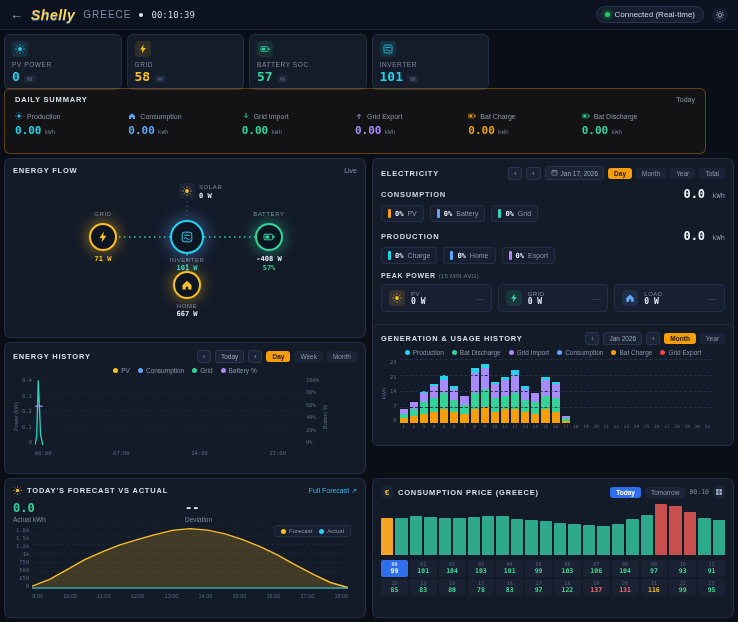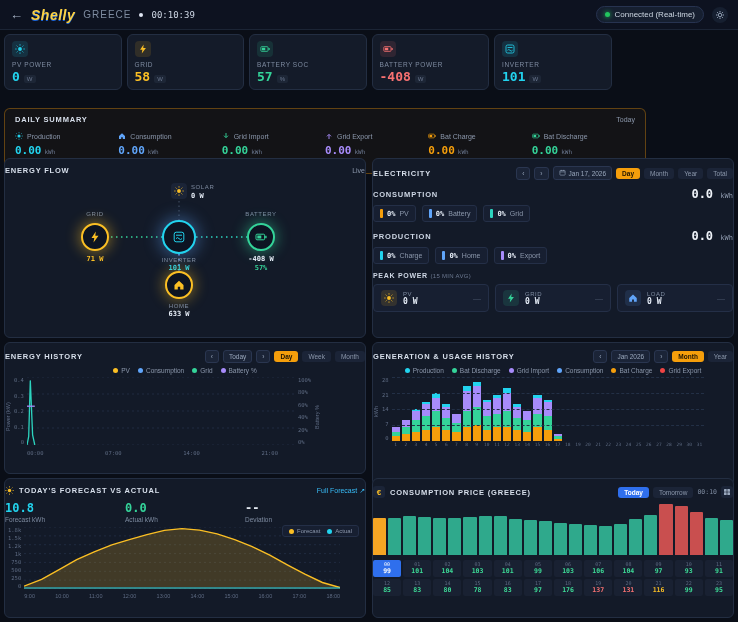--- a/index.html
+++ b/index.html
@@ -25,32 +25,32 @@
   #stat-cards { position:absolute; left:4px; top:34px; width:730px; height:50px; display:grid; grid-template-columns:repeat(6,1fr); gap:5px; }
   .card { background:#141b29; border:1px solid #232e42; border-radius:6px; padding:5px 7px; position:relative; }
   .itile { display:inline-flex; width:16px; height:16px; border-radius:4px; align-items:center; justify-content:center; }
   .itile svg { width:10px; height:10px; }
   .clab { font-size:6.5px; letter-spacing:.6px; color:#7e8ba0; margin-top:3px; }
   .vrow { display:flex; align-items:baseline; gap:4px; margin-top:1px; }
   .cval { font-size:13px; font-weight:bold; }
   .cunit { font-size:6px; color:#6b7890; background:#1d2636; padding:1px 3px; border-radius:2px; }
 
   
-  #daily-summary { position:absolute; left:4px; top:88px; width:642px; height:66px; background:rgba(245,158,11,0.04); border:1px solid rgba(245,158,11,0.35); border-radius:6px; padding:6px 10px;margin-top:20px; }
+  #daily-summary { position:absolute; left:4px; top:88px; width:702px; height:66px; background:rgba(245,158,11,0.04); border:1px solid rgba(245,158,11,0.35); border-radius:6px; padding:6px 10px; }
   .ds-head { display:flex; justify-content:space-between; align-items:center; }
   .ptitle { font-size:7.5px; font-weight:bold; letter-spacing:.8px; color:#d7dfeb; }
   .ds-period { font-size:7px; color:#8b97ab; }
   #summary-items { display:grid; grid-template-columns:repeat(6,1fr); margin-top:8px; }
   .ds-item .ds-top { display:flex; align-items:center; gap:4px; font-size:7px; color:#8b97ab; }
   .ds-top svg { width:8px; height:8px; }
   .ds-val { font-size:11px; font-weight:bold; margin-top:3px; font-family:"DejaVu Sans Mono",monospace; }
   .ds-unit { font-size:6px; color:#6b7890; margin-left:3px; font-weight:normal; }
 
   
-  .panel { position:absolute; background:#131a28; border:1px solid #232e42; border-radius:6px; padding:7px 0; }
+  .panel { position:absolute; background:#131a28; border:1px solid #232e42; border-radius:6px; padding:7px 8px; }
   .phead { display:flex; justify-content:space-between; align-items:center; }
   .pright { display:flex; align-items:center; gap:4px; }
   .chip { background:#1b2437; border:1px solid #2a3650; border-radius:3px; color:#9aa8bd; font-size:6.5px; padding:2px 5px; display:flex; align-items:center; gap:3px; }
   .chip svg { width:7px; height:7px; }
   .pill { background:#1b2437; border-radius:3px; color:#8b97ab; font-size:6.5px; padding:2px 6px; }
   .pill.on { background:#f59e0b; color:#201503; font-weight:bold; }
   .pill.on-blue { background:#2f6fed; color:#fff; font-weight:bold; }
 
   
   #energy-flow { left:4px; top:158px; width:362px; height:180px; }
@@ -90,21 +90,21 @@
   .dleg .dot { width:5px; height:5px; border-radius:50%; }
   .chart-flex { display:flex; margin-top:3px; }
   .rot { writing-mode:vertical-rl; transform:rotate(180deg); font-size:5.5px; color:#5d6a82; text-align:center; }
   .ticks { display:flex; flex-direction:column; justify-content:space-between; font-size:5.5px; color:#5d6a82; text-align:right; padding:0 3px; font-family:"DejaVu Sans Mono",monospace; }
   .ticks.left { text-align:right; }
   .ticks.right { text-align:left; }
   .xticks { position:relative; height:8px; font-size:5.5px; color:#5d6a82; font-family:"DejaVu Sans Mono",monospace; }
   .xticks span { position:absolute; top:1px; }
 
   
-  #generation { left:372px; top:342px; width:362px; height:144px; }
+  #generation { left:372px; top:324px; width:362px; height:122px; }
   #gen-plot { position:relative; width:312px; height:64px; }
   .gridline { position:absolute; left:0; width:100%; border-top:1px dashed #233046; }
   #gen-bars { position:absolute; left:0; top:0; width:100%; height:64px; display:flex; align-items:flex-end; gap:2px; }
   .gcol { flex:1; display:flex; flex-direction:column-reverse; }
   .gseg { width:100%; }
   #gen-x { display:flex; gap:2px; width:312px; margin-top:1px; }
   #gen-x span { flex:1; font-size:4.5px; color:#5d6a82; text-align:center; font-family:"DejaVu Sans Mono",monospace; }
 
   
   #forecast { left:4px; top:478px; width:362px; height:140px; }
@@ -208,30 +208,20 @@
       <div class="card"><span class="itile" style="color: rgb(52, 211, 153); background: rgba(52, 211, 153, 0.12);">
           <svg viewBox="0 0 12 12">
             <rect x="1" y="3.2" width="8.6" height="5.6" rx="1" fill="none" stroke="currentColor"></rect>
             <rect x="10.2" y="4.8" width="1.4" height="2.4" fill="currentColor"></rect>
             <rect x="2.3" y="4.5" width="4" height="3" fill="currentColor"></rect>
           </svg>
         </span><div class="clab">BATTERY SOC</div><div class="vrow">
           <span class="cval mono" style="color: rgb(52, 211, 153);">57</span>
           <span class="cunit">%</span>
         </div></div>
-      <div class="card"><span class="itile" style="color: rgb(248, 113, 113); background: rgba(248, 113, 113, 0.12);">
-          <svg viewBox="0 0 12 12">
-            <rect x="1" y="3.2" width="8.6" height="5.6" rx="1" fill="none" stroke="currentColor"></rect>
-            <rect x="10.2" y="4.8" width="1.4" height="2.4" fill="currentColor"></rect>
-            <rect x="2.3" y="4.5" width="4" height="3" fill="currentColor"></rect>
-          </svg>
-        </span><div class="clab">BATTERY POWER</div><div class="vrow">
-          <span class="cval mono" style="color: rgb(248, 113, 113);">-408</span>
-          <span class="cunit">W</span>
-        </div></div>
       <div class="card"><span class="itile" style="color: rgb(34, 211, 238); background: rgba(34, 211, 238, 0.12);">
           <svg viewBox="0 0 12 12">
             <rect x="1.2" y="1.2" width="9.6" height="9.6" rx="2" fill="none" stroke="currentColor"></rect>
             <line x1="3" y1="4.2" x2="9" y2="4.2" stroke="currentColor"></line>
             <path d="M3 7.6 Q4.5 5.6 6 7.6 T9 7.6" fill="none" stroke="currentColor"></path>
           </svg>
         </span><div class="clab">INVERTER</div><div class="vrow">
           <span class="cval mono" style="color: rgb(34, 211, 238);">101</span>
           <span class="cunit">W</span>
         </div></div>
@@ -372,21 +362,21 @@
         </div>
       <span class="fval" style="left:228px;top:76px;width:56px;color:#e6edf7;">-408 W</span>
       <span class="fval" style="left:228px;top:85px;width:56px;color:#34d399;">57%</span>
 
       <div class="fnode" style="left:160px;top:92px;width:28px;height:28px;border:2px solid #fbbf24;box-shadow:0 0 14px 2px rgba(251,191,36,.4);color:#fbbf24;">
           <svg viewBox="0 0 12 12">
             <path d="M1.5 6 L6 1.8 L10.5 6 V10.5 H7.2 V7.8 H4.8 V10.5 H1.5 Z" fill="currentColor"></path>
           </svg>
         </div>
       <span class="flab" style="left:146px;top:124px;width:56px;">HOME</span>
-      <span class="fval" style="left:146px;top:131px;width:56px;color:#e6edf7;">633 W</span>
+      <span class="fval" style="left:146px;top:131px;width:56px;color:#e6edf7;">667 W</span>
     </div>
   </section>
 
   <section id="utilization" class="panel">
     <div class="phead">
       <span class="ptitle">ELECTRICITY</span>
       <span class="pright">
         <span class="chip">‹</span>
         <span class="chip">›</span>
         <span class="chip">
@@ -785,24 +775,20 @@
                 <line x1="2" y1="10" x2="3.1" y2="8.9"></line>
               </g>
             </svg>
           </span>
         <span class="ptitle">TODAY'S FORECAST VS ACTUAL</span>
       </span>
       <span class="fc-link">Full Forecast ↗</span>
     </div>
     <div id="fc-stats">
         <div class="fstat">
-          <div class="fv" style="color: rgb(34, 211, 238);">10.8</div>
-          <div class="fl">Forecast kWh</div>
-        </div>
-        <div class="fstat">
           <div class="fv" style="color: rgb(52, 211, 153);">0.0</div>
           <div class="fl">Actual kWh</div>
         </div>
         <div class="fstat">
           <div class="fv" style="color: rgb(226, 232, 240);">--</div>
           <div class="fl">Deviation</div>
         </div>
       </div>
     <div id="fc-wrap">
       <div id="fc-legend">
@@ -975,21 +961,21 @@
             <div class="hcell">
               <div class="hh">16</div>
               <div class="hp" style="color: rgb(61, 220, 151);">83</div>
             </div>
             <div class="hcell">
               <div class="hh">17</div>
               <div class="hp" style="color: rgb(61, 220, 151);">97</div>
             </div>
             <div class="hcell">
               <div class="hh">18</div>
-              <div class="hp" style="color: rgb(61, 220, 151);">176</div>
+              <div class="hp" style="color: rgb(61, 220, 151);">122</div>
             </div>
             <div class="hcell">
               <div class="hh">19</div>
               <div class="hp" style="color: rgb(248, 113, 113);">137</div>
             </div>
             <div class="hcell">
               <div class="hh">20</div>
               <div class="hp" style="color: rgb(248, 113, 113);">131</div>
             </div>
             <div class="hcell">

